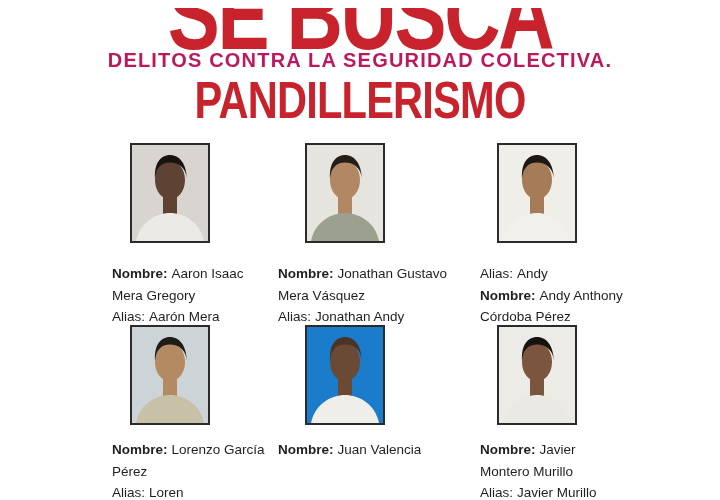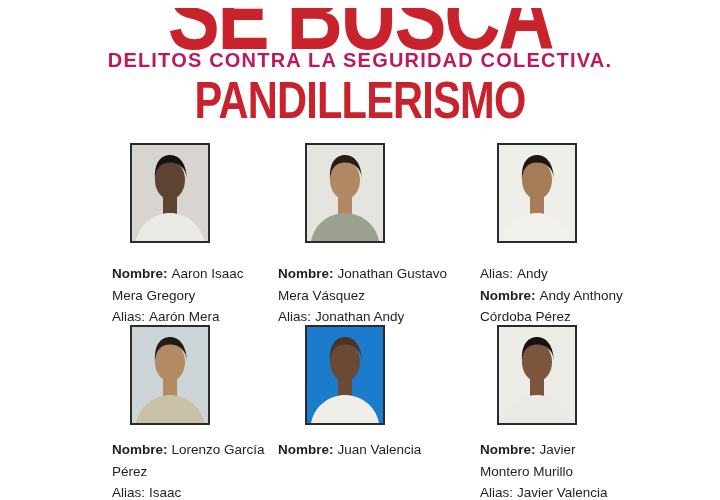--- a/index.html
+++ b/index.html
@@ -127,21 +127,21 @@
         <rect x="0" y="0" width="76" height="96" fill="#ccd4d8"></rect>
         <rect x="31" y="50" width="14" height="22" fill="#b48a62"></rect>
         <path d="M4,96 C8,77 24,68 38,68 C52,68 68,77 72,96 Z" fill="#c9c0a8"></path>
         <ellipse cx="38" cy="35" rx="15" ry="19.5" fill="#b48a62"></ellipse>
         <path d="M23,34 C22,14 32,10 38,10 C44,10 54,14 55,34 C54,23 47,17.5 38,17.5 C29,17.5 24,23 23,34 Z" fill="#201c17"></path>
       </svg>
     </div>
     <div class="info">
       <div><span class="lbl">Nombre:</span><span class="val">Lorenzo García
 Pérez</span></div>
-      <div><span>Alias:</span><span class="val">Isaac</span></div>
+      <div><span>Alias:</span><span class="val">Loren</span></div>
     </div>
   </div>
 
   <div class="card r2 c2">
     <div class="photo">
       <svg viewBox="0 0 76 96">
         <rect x="0" y="0" width="76" height="96" fill="#1b7ccb"></rect>
         <rect x="31" y="50" width="14" height="22" fill="#6a4a34"></rect>
         <path d="M4,96 C8,77 24,68 38,68 C52,68 68,77 72,96 Z" fill="#f0eee9"></path>
         <ellipse cx="38" cy="35" rx="15" ry="19.5" fill="#6a4a34"></ellipse>
@@ -159,17 +159,17 @@
         <rect x="0" y="0" width="76" height="96" fill="#edebe6"></rect>
         <rect x="31" y="50" width="14" height="22" fill="#7b553d"></rect>
         <path d="M4,96 C8,77 24,68 38,68 C52,68 68,77 72,96 Z" fill="#ebe9e3"></path>
         <ellipse cx="38" cy="35" rx="15" ry="19.5" fill="#7b553d"></ellipse>
         <path d="M23,34 C22,14 32,10 38,10 C44,10 54,14 55,34 C54,23 47,17.5 38,17.5 C29,17.5 24,23 23,34 Z" fill="#161210"></path>
       </svg>
     </div>
     <div class="info">
       <div><span class="lbl">Nombre:</span><span class="val">Javier
 Montero Murillo</span></div>
-      <div><span>Alias:</span><span class="val">Javier Valencia</span></div>
+      <div><span>Alias:</span><span class="val">Javier Murillo</span></div>
     </div>
   </div>
 
 </div>
 
 </body></html>

